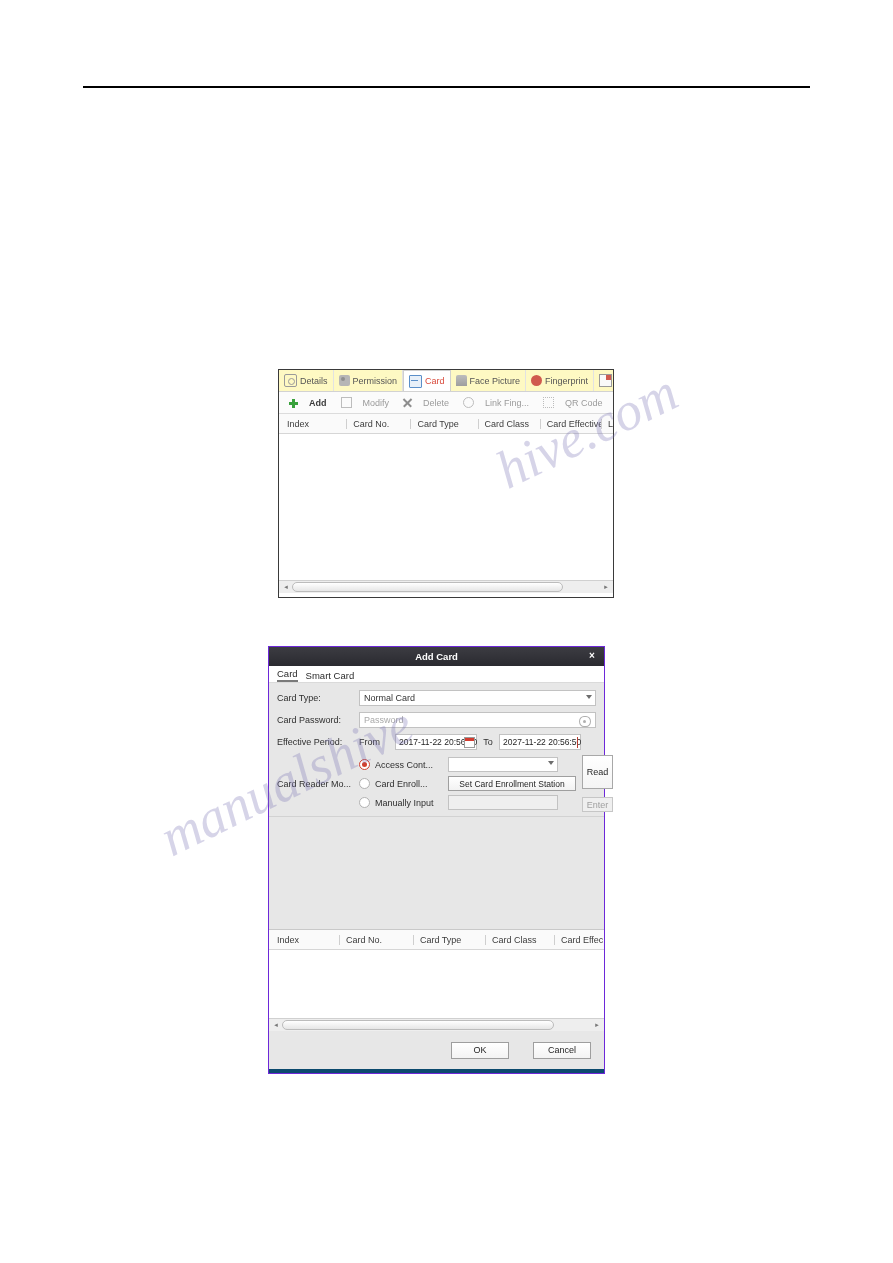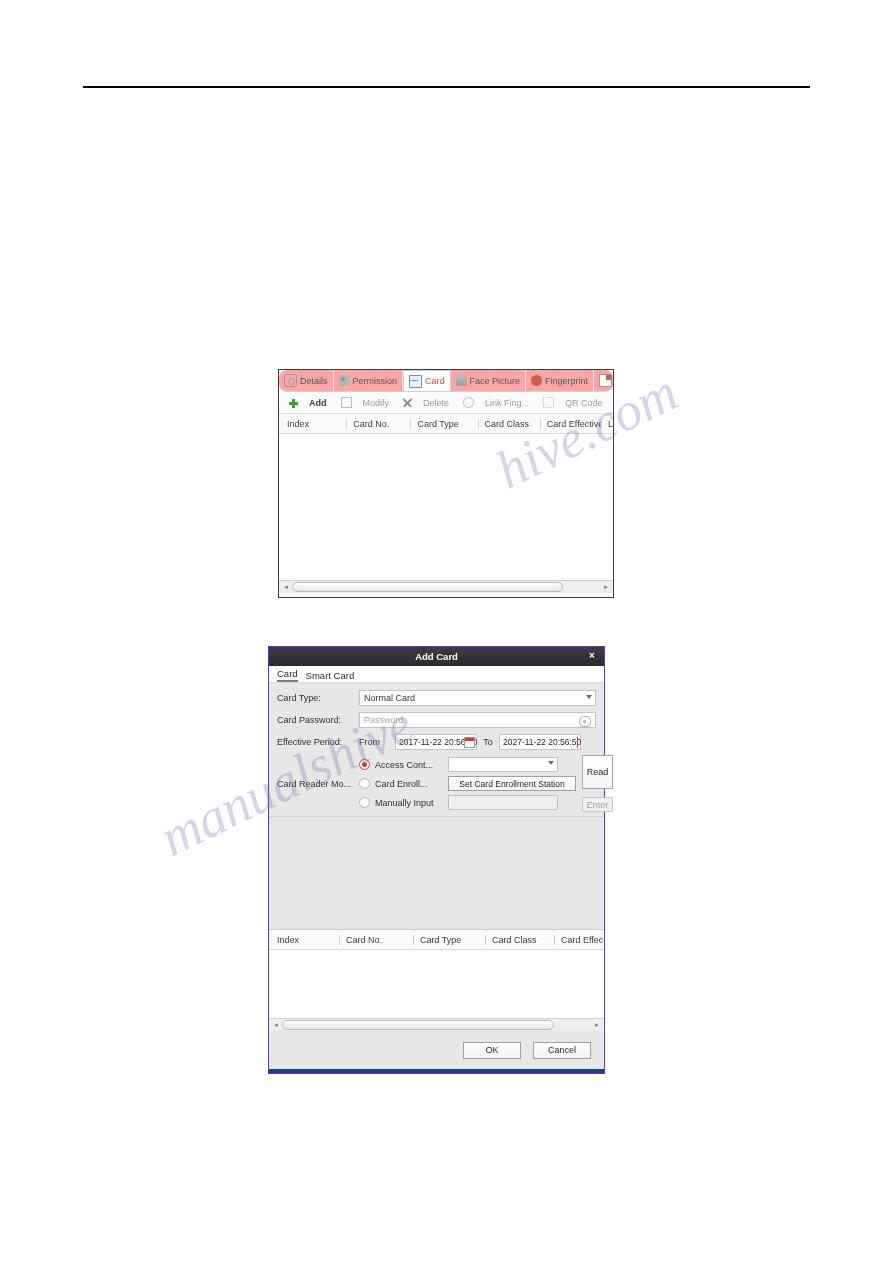--- a/index.html
+++ b/index.html
@@ -53,26 +53,25 @@
     width: 336px;
     height: 229px;
     border: 1px solid #3a3a3a;
     background: #ffffff;
     box-sizing: border-box;
     font-size: 9px;
     color: #444;
   }
   .tabstrip {
     height: 21px;
-    background: #fca5a5;
+    background: #fef9c3;
     border-bottom: 1px solid #d2d2d2;
     display: flex;
     align-items: stretch;
     overflow: hidden;
-    border-radius: 8px;
   }
   .tab {
     display: flex;
     align-items: center;
     gap: 3px;
     padding: 0 5px;
     font-size: 9px;
     color: #555;
     white-space: nowrap;
     border-right: 1px solid #e2e2e2;
@@ -422,21 +421,21 @@
     border-top: 1px solid #c9c9c9;
   }
   .dlg-tablebody { height: 68px; background: #ffffff; }
   .dlg-footer {
     background: #e7e7e7;
     height: 38px;
     display: flex;
     align-items: center;
     justify-content: flex-end;
     padding-right: 13px;
-    gap: 12px;
+    gap: 24px;
   }
   .ftbtn {
     width: 58px; height: 17px;
     background: linear-gradient(#ffffff,#f3f3f3);
     border: 1px solid #9e9e9e;
     display: flex; align-items: center; justify-content: center;
     font-size: 9px; color: #1f1f1f; box-sizing: border-box;
   }
 </style>
 </head>

